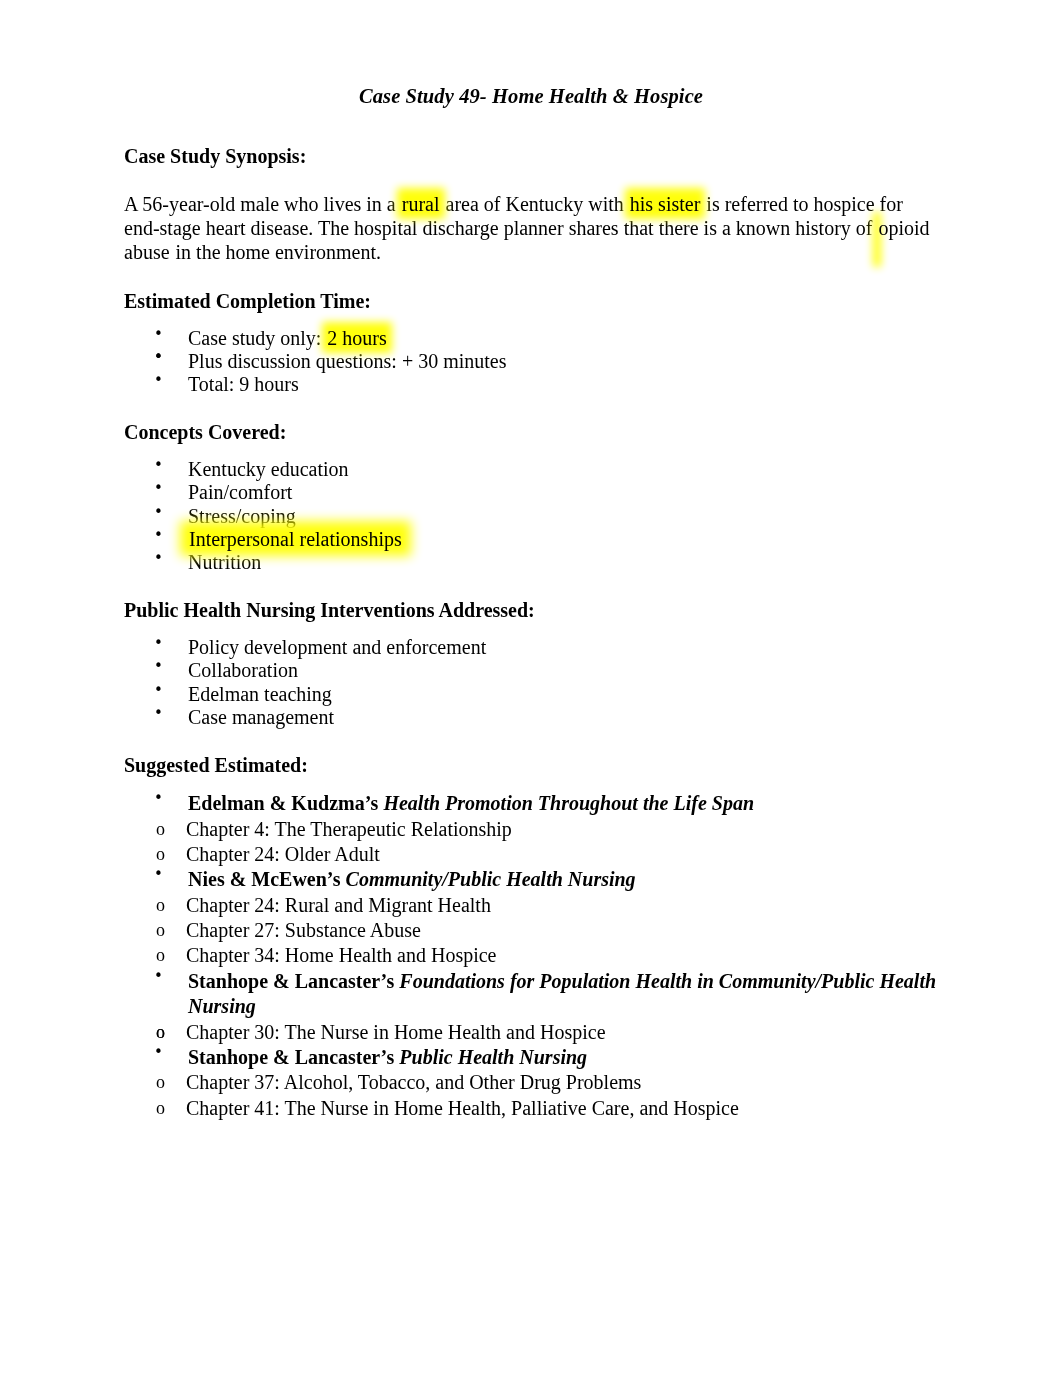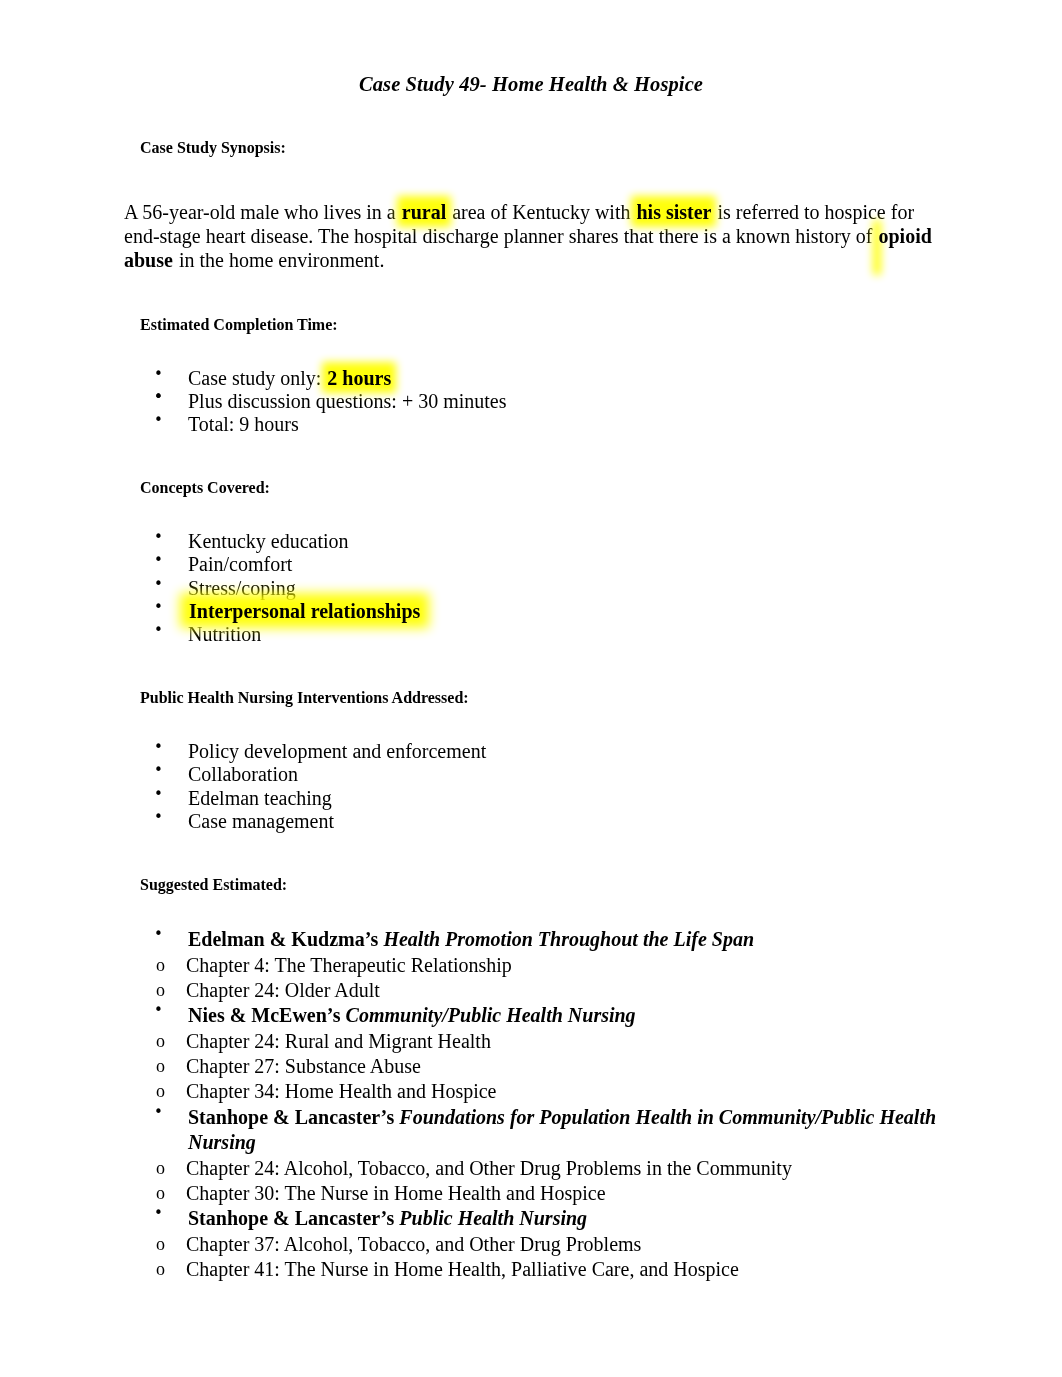--- a/index.html
+++ b/index.html
@@ -24,51 +24,50 @@
     width: 814px;
   }
 
   
   .doc-title {
     text-align: center;
     font-weight: bold;
     font-style: italic;
     font-size: 20.5px;
     line-height: 24px;
-    margin: 0;
+    margin: 12px;
     padding-top: 72px;
     letter-spacing: 0.1px;
   }
 
   
   .section-heading {
     font-weight: bold;
-    font-size: 16px;
+    font-size: 20px;
     line-height: 24px;
-    margin: 16px;
+    margin: 0;
   }
 
   
   .body-par {
     font-size: 20px;
     line-height: 24.2px;
     margin: 0;
     text-align: left;
   }
 
   
   .sp-blank-line { height: 24px; }
   .sp-sm { height: 14px; }
 
   
   .hl {
     position: relative;
     z-index: 1;
     padding: 0 1px;
-    font-weight: bold;
   }
   .hl::before {
     content: "";
     position: absolute;
     left: -4px;
     right: -4px;
     top: -5px;
     bottom: -4px;
     background: #ffff00;
     filter: blur(4.5px);
@@ -281,21 +280,20 @@
         </li>
       </ul>
 
       <li>
         <span class="bullet">•</span>
         <span class="reading-title"><span>Stanhope &amp; Lancaster’s </span><i>Foundations for Population Health in Community/Public Health Nursing</i></span>
       </li>
       <ul class="l2">
         <li>
           <span class="marker-o">o</span>
-          <span>Chapter 24: Alcohol, Tobacco, and Other Drug Problems in the Community</span>
         </li>
         <li>
           <span class="marker-o">o</span>
           <span>Chapter 30: The Nurse in Home Health and Hospice</span>
         </li>
       </ul>
 
       <li>
         <span class="bullet">•</span>
         <span class="reading-title"><span>Stanhope &amp; Lancaster’s </span><i>Public Health Nursing</i></span>

